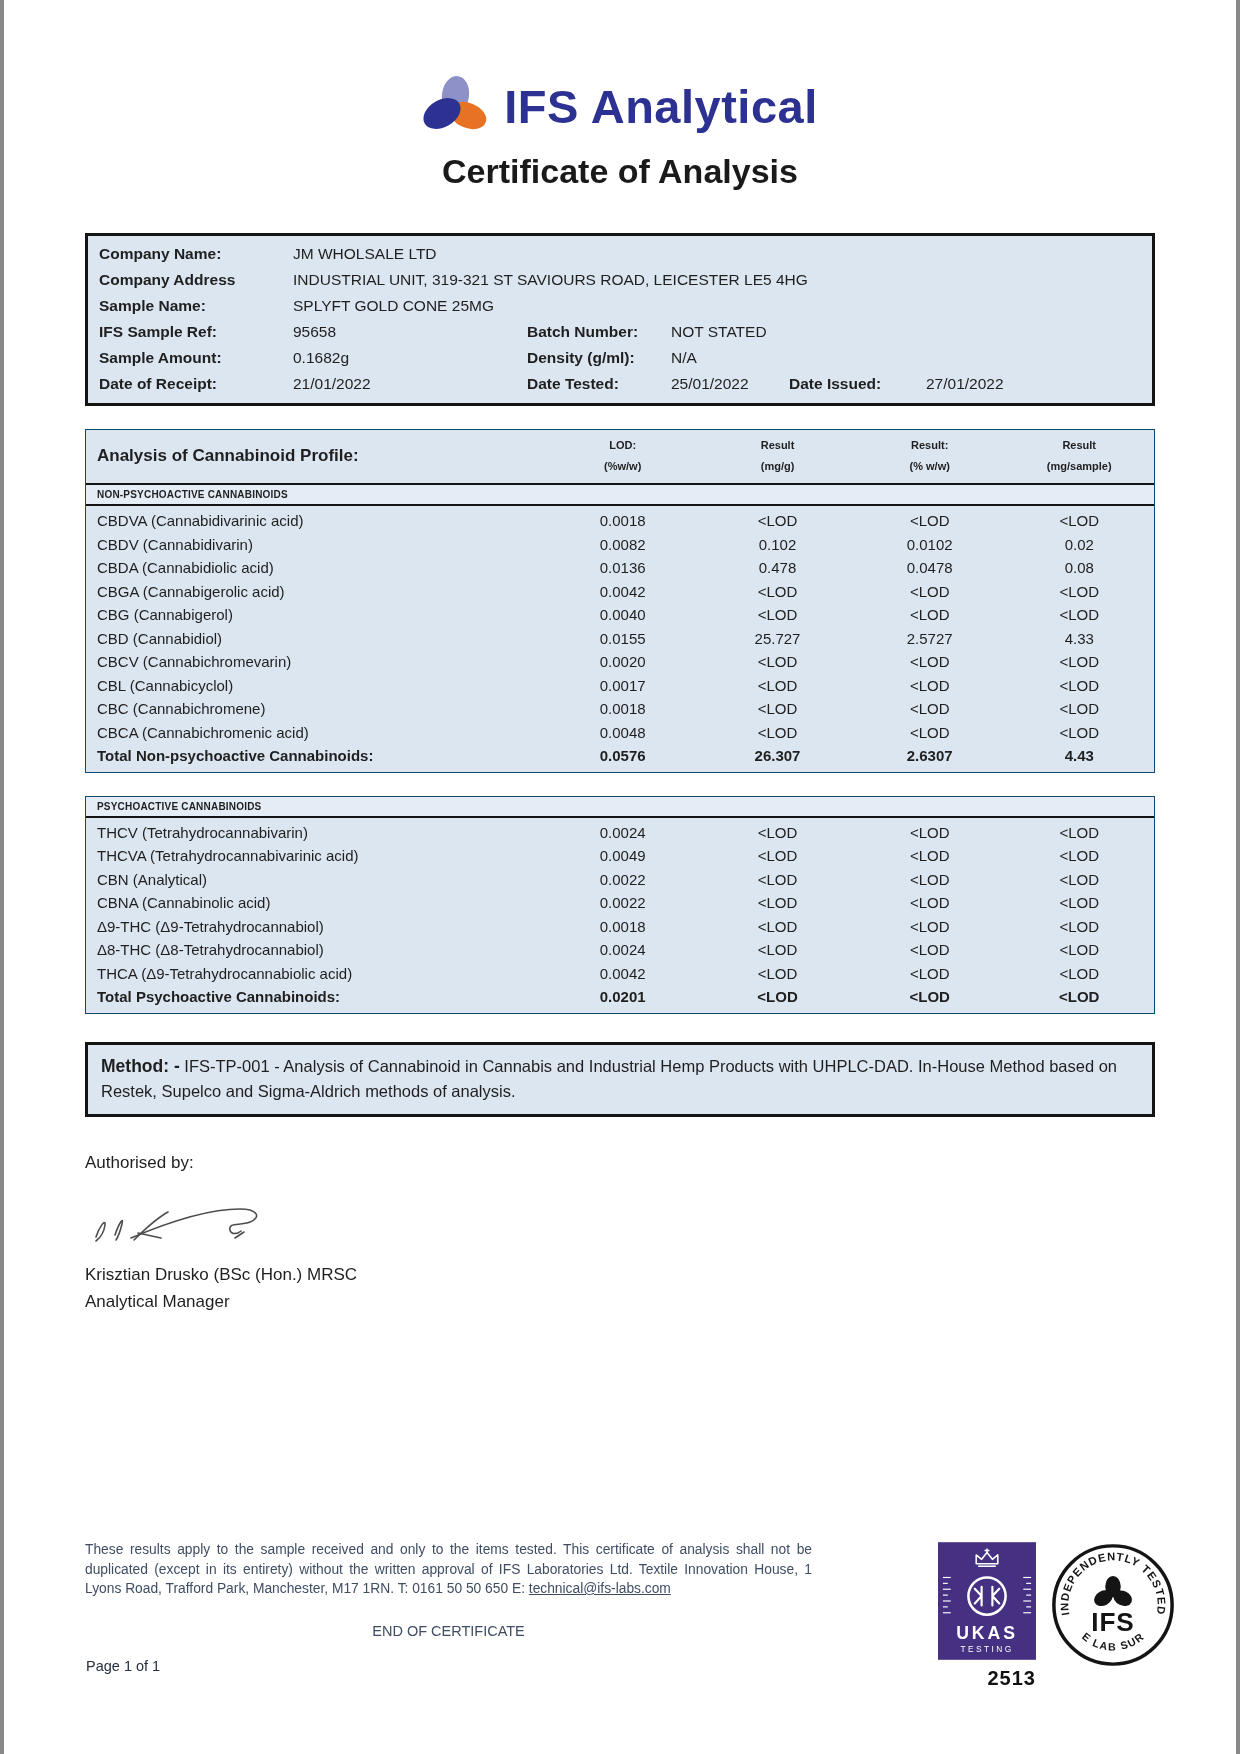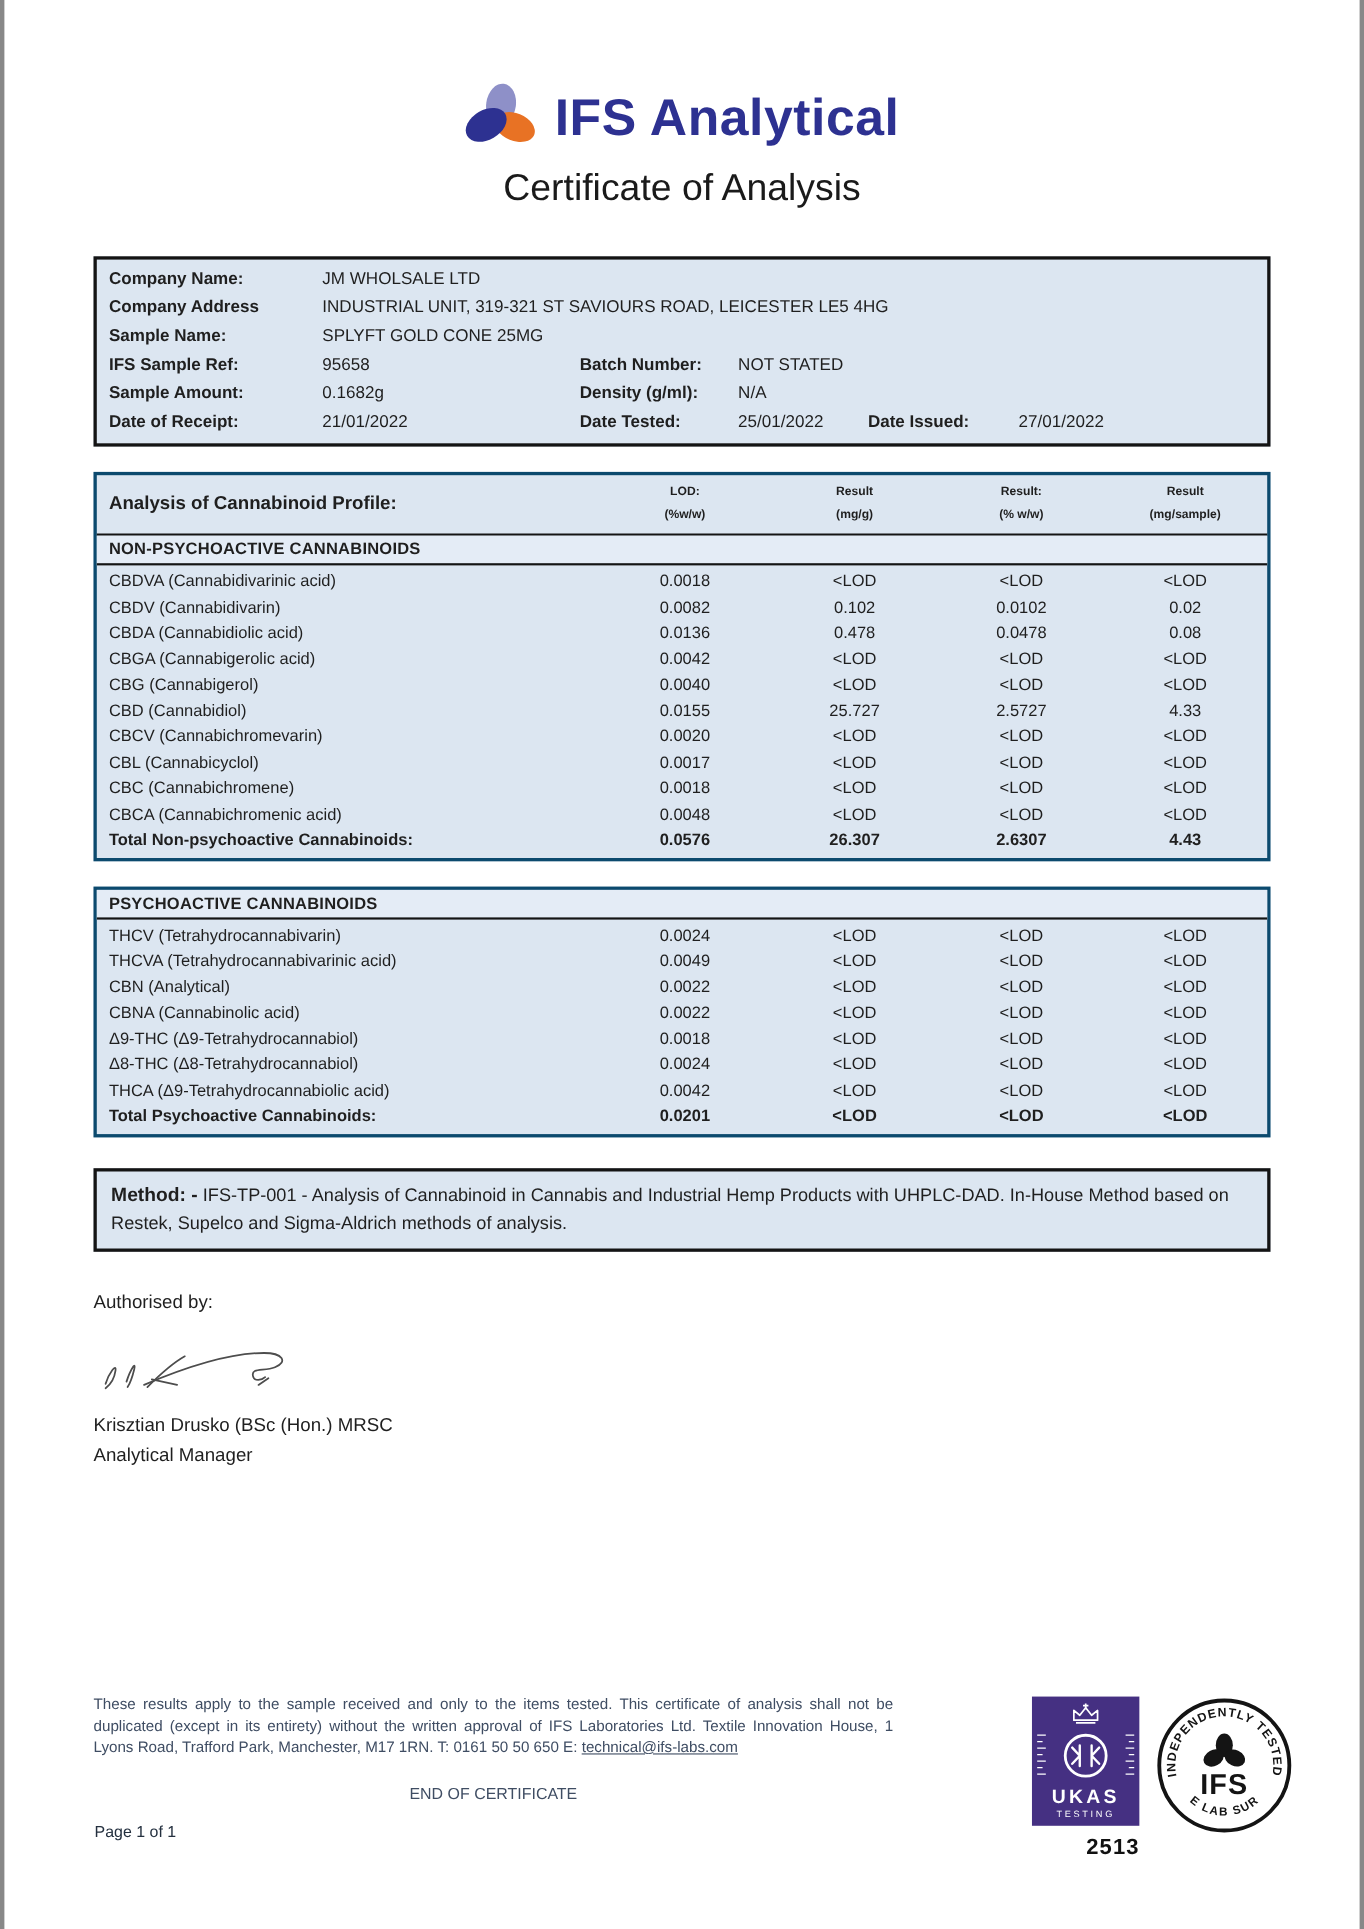--- a/index.html
+++ b/index.html
@@ -11,38 +11,38 @@
   .content { padding:0 81px; }
 
   
   .brandrow { display:flex; justify-content:center; align-items:center; gap:16px; padding-top:76px; }
   .logo-mark { position:relative; width:66px; height:60px; flex:0 0 auto; }
   .logo-mark span { position:absolute; border-radius:50%; }
   .lm-peri  { width:27px; height:38px; left:20px; top:0;  background:#8e90c8; transform:rotate(8deg);  z-index:1; }
   .lm-orange{ width:38px; height:25px; left:27px; top:27px; background:#e87224; transform:rotate(22deg); z-index:2; }
   .lm-blue  { width:40px; height:27px; left:0;  top:24px; background:#2d3191; transform:rotate(-30deg); z-index:3; }
   .brand-text { font-size:47px; font-weight:700; color:#2d3191; letter-spacing:0.5px; }
-  .doc-title { text-align:center; font-size:34px; font-weight:400; color:#1a1a1a; margin-top:16px; }
+  .doc-title { text-align:center; font-size:34px; font-weight:700; color:#1a1a1a; margin-top:16px; }
 
   
   .info-table {
     margin-top:42px; border:3px solid #141414; background:#dce6f1; padding:5px 0 6px 0;
   }
   .igrid { display:grid; grid-template-columns:205px 223px 155px 107px 148px 1fr; font-size:15.5px; line-height:26px; }
   .ilabel { font-weight:700; padding-left:11px; white-space:nowrap; }
   .ival { white-space:nowrap; }
   .sp26 { grid-column:2 / 7; }
   .sp46 { grid-column:4 / 7; }
 
   
-  .atable { margin-top:23px; border:3px solid #0c4a6e; background:#dce6f1; }
+  .atable { margin-top:23px; border:1px solid #0c4a6e; background:#dce6f1; }
   .ahead { display:grid; grid-template-columns:43% 14.5% 14.5% 14% 14%; border-bottom:2.5px solid #141414; padding:5px 0 6px 0; }
   .ahead-title { font-weight:700; font-size:17px; padding-left:11px; align-self:center; }
   .colhdr { text-align:center; font-weight:700; font-size:11px; line-height:21px; }
-  .section-hdr { font-weight:700; font-size:15px; padding:4px 0 4px 11px; border-bottom:2.5px solid #141414; background:#e4ecf6; letter-spacing:0.2px; }
+  .section-hdr { font-weight:700; font-size:10px; padding:4px 0 4px 11px; border-bottom:2.5px solid #141414; background:#e4ecf6; letter-spacing:0.2px; }
   .rows { padding:3px 0 4px 0; }
   .arow { display:grid; grid-template-columns:43% 14.5% 14.5% 14% 14%; font-size:15px; line-height:23.5px; }
   .arow .name { padding-left:11px; }
   .arow .num  { text-align:center; }
   .total-row { font-weight:700; }
 
   
   .method-box {
     margin-top:28px; border:3px solid #141414; background:#dce6f1;
     padding:9px 13px 10px 13px; font-size:16.5px; line-height:25px;

